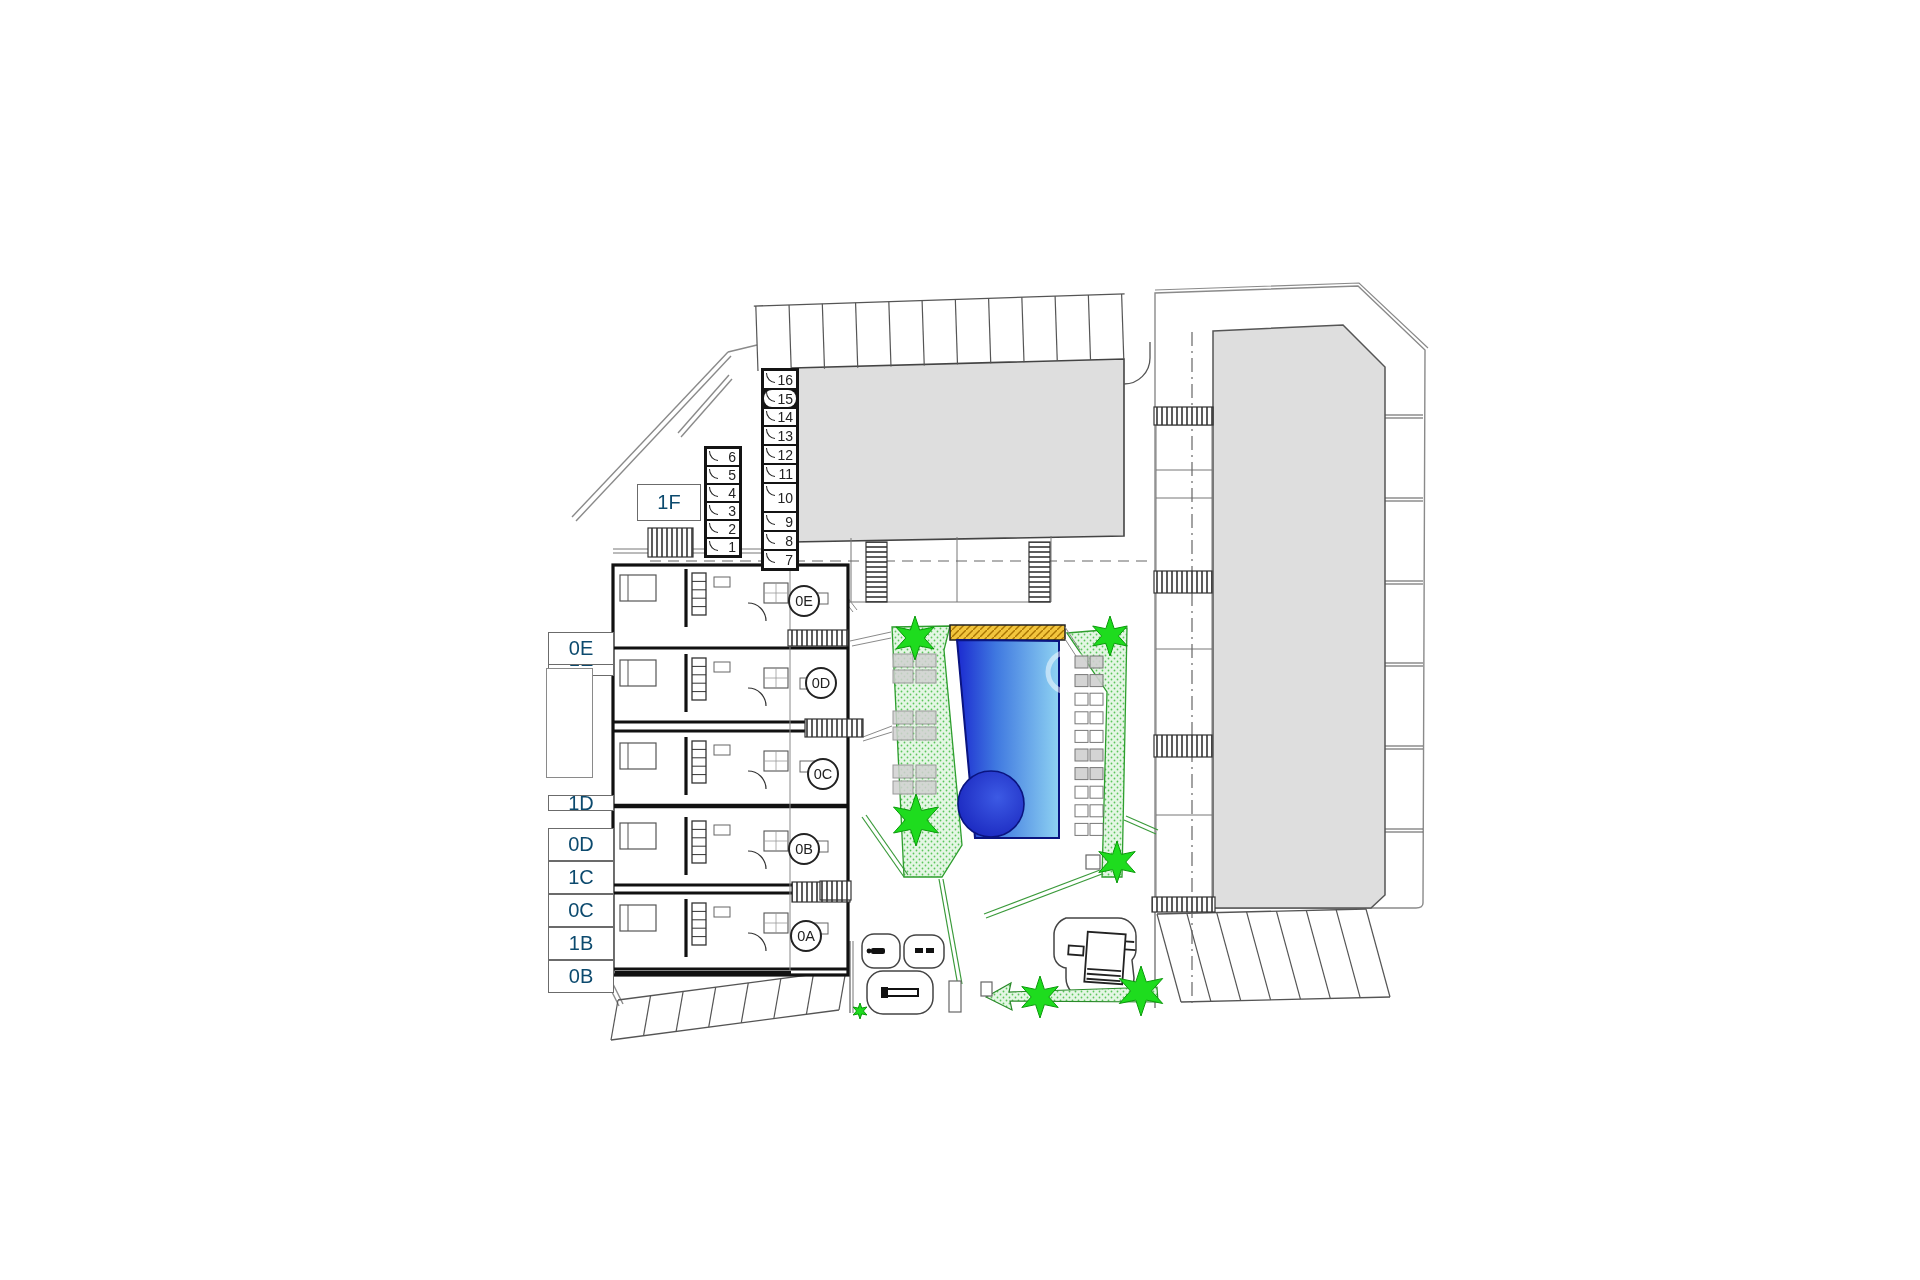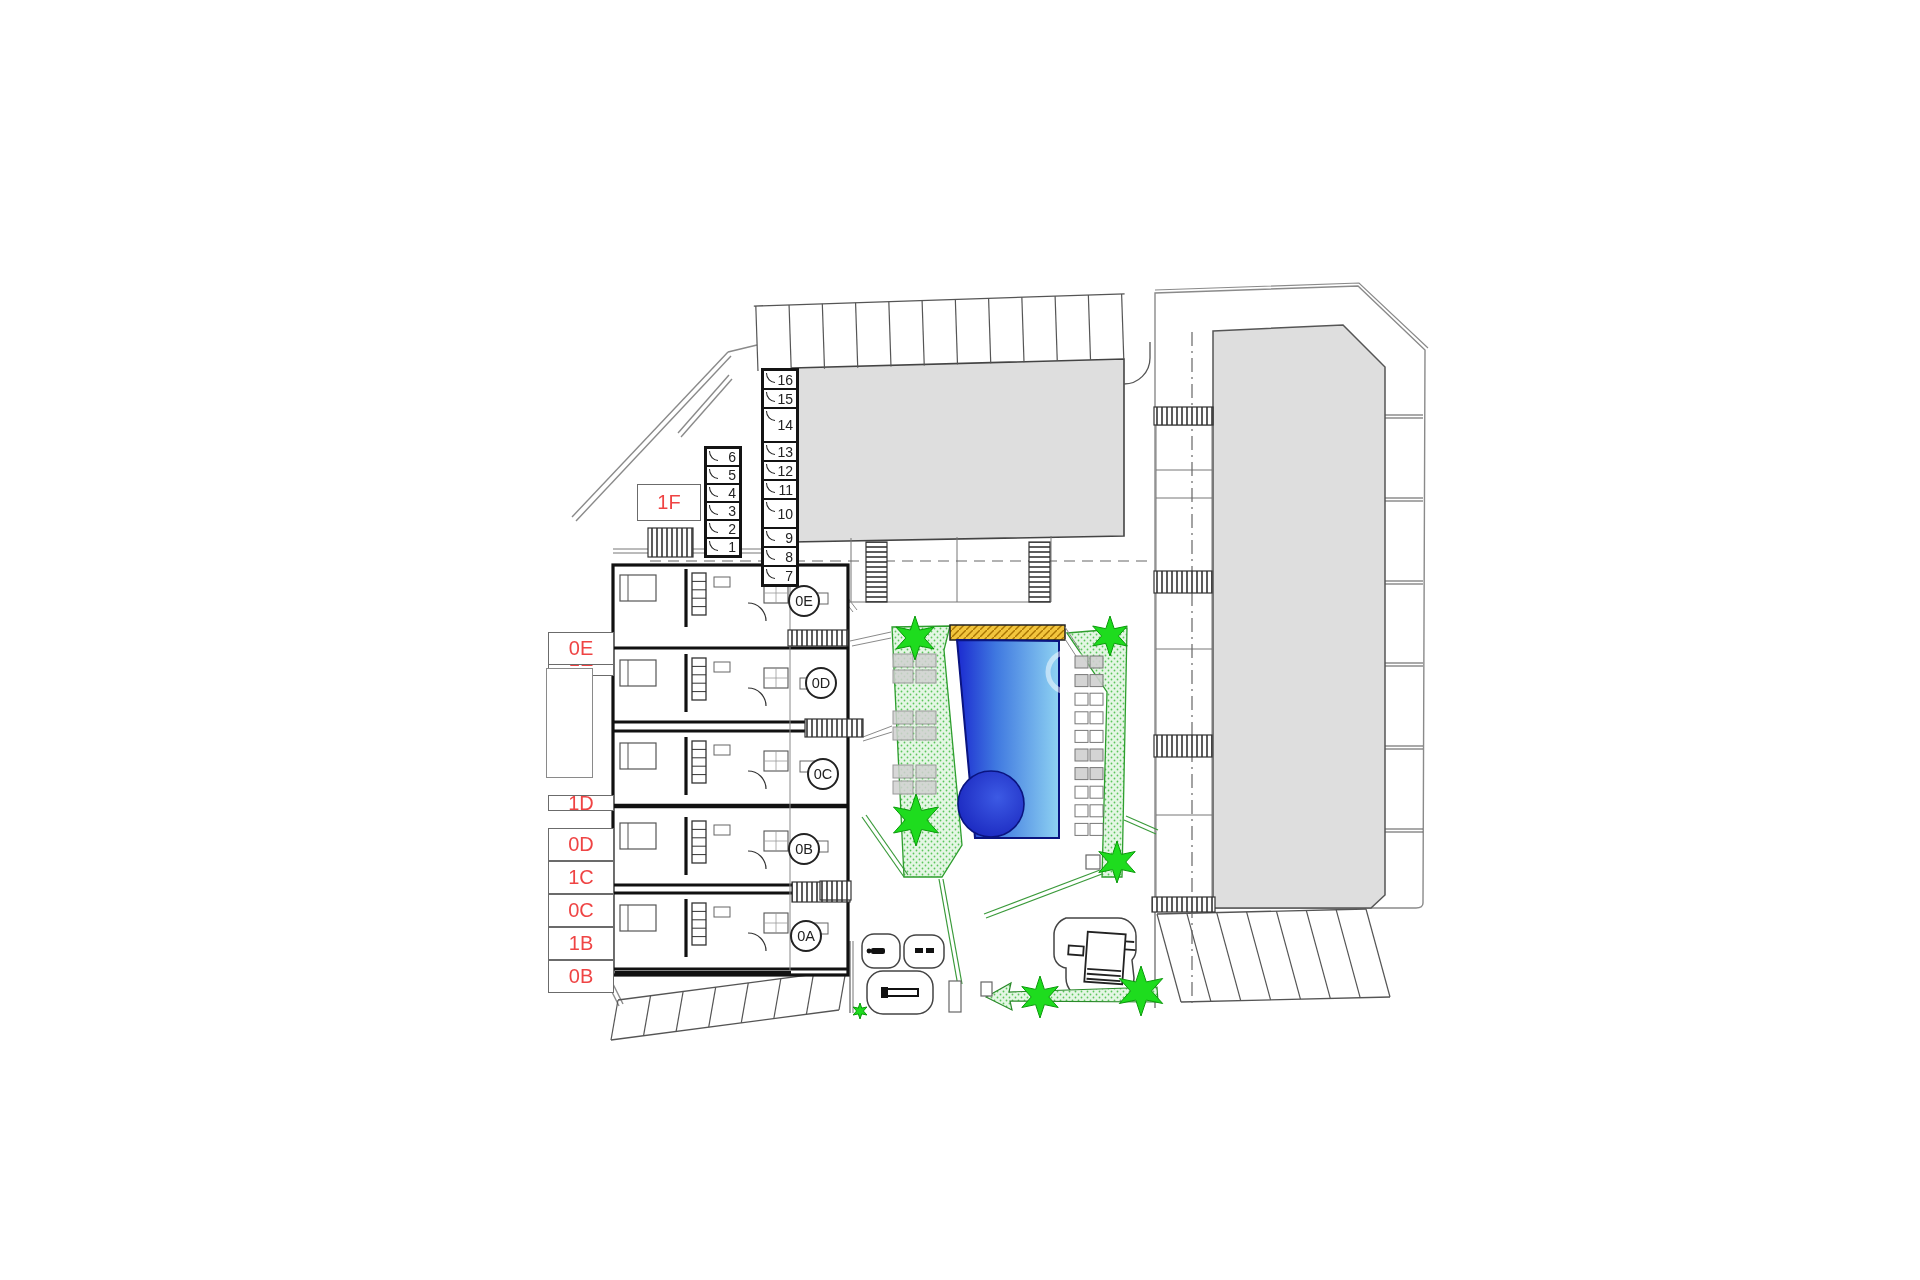--- a/index.html
+++ b/index.html
@@ -1,20 +1,20 @@
 <!DOCTYPE html>
 <html><head>
 <meta charset="utf-8">
 <style>
   html,body{margin:0;padding:0;background:#ffffff;}
   #stage{position:relative;width:1920px;height:1280px;background:#ffffff;overflow:hidden;
          font-family:"Liberation Sans", sans-serif;}
   #plan-svg{position:absolute;left:0;top:0;}
   .lblbox{position:absolute;background:#fff;border:1.6px solid #6b6b6b;display:flex;
-          align-items:center;justify-content:center;font-size:20px;color:#ef4444;box-sizing:border-box;}
+          align-items:center;justify-content:center;font-size:20px;color:#0c4a6e;box-sizing:border-box;}
   .emptybox{position:absolute;background:#fff;border:1.4px solid #8a8a8a;box-sizing:border-box;}
   .ucircle{position:absolute;width:32px;height:32px;border-radius:50%;background:#fff;
            border:2px solid #222;display:flex;align-items:center;justify-content:center;
            font-size:14.5px;color:#222;box-sizing:border-box;z-index:5;}
   .storcol{position:absolute;background:#141414;padding:3px;display:flex;flex-direction:column;gap:2px;box-sizing:border-box;z-index:4;}
   .storcell{background:#fff;display:flex;align-items:center;justify-content:flex-end;
             padding-right:3px;font-size:14px;color:#222;position:relative;}
   .storcell .arc{position:absolute;left:2px;top:2px;width:8px;height:9px;border-left:1.4px solid #222;
                  border-bottom:1.4px solid #222;border-bottom-left-radius:100%;}
 </style>
@@ -364,22 +364,22 @@
       <div class="storcol" style="left: 704px; top: 446px; width: 38px;">
         <div class="storcell" style="height: 16px;">6<span class="arc"></span></div>
         <div class="storcell" style="height: 16px;">5<span class="arc"></span></div>
         <div class="storcell" style="height: 16px;">4<span class="arc"></span></div>
         <div class="storcell" style="height: 16px;">3<span class="arc"></span></div>
         <div class="storcell" style="height: 16px;">2<span class="arc"></span></div>
         <div class="storcell" style="height: 16px;">1<span class="arc"></span></div>
       </div>
       <div class="storcol" style="left: 753px; top: 368px; width: 38px; margin-left: 8px;">
         <div class="storcell" style="height: 17px;">16<span class="arc"></span></div>
-        <div class="storcell" style="height: 17px;">15<span class="arc"></span></div>
-        <div class="storcell" style="height: 32px;">14<span class="arc"></span></div>
+        <div class="storcell" style="height: 17px; border-radius: 8px;">15<span class="arc"></span></div>
+        <div class="storcell" style="height: 16px;">14<span class="arc"></span></div>
         <div class="storcell" style="height: 17px;">13<span class="arc"></span></div>
         <div class="storcell" style="height: 17px;">12<span class="arc"></span></div>
         <div class="storcell" style="height: 17px;">11<span class="arc"></span></div>
         <div class="storcell" style="height: 27px;">10<span class="arc"></span></div>
         <div class="storcell" style="height: 17px;">9<span class="arc"></span></div>
         <div class="storcell" style="height: 17px;">8<span class="arc"></span></div>
         <div class="storcell" style="height: 17px;">7<span class="arc"></span></div>
       </div>
       <div class="ucircle" style="left: 788px; top: 585px;">0E</div>
       <div class="ucircle" style="left: 805px; top: 667px;">0D</div>

